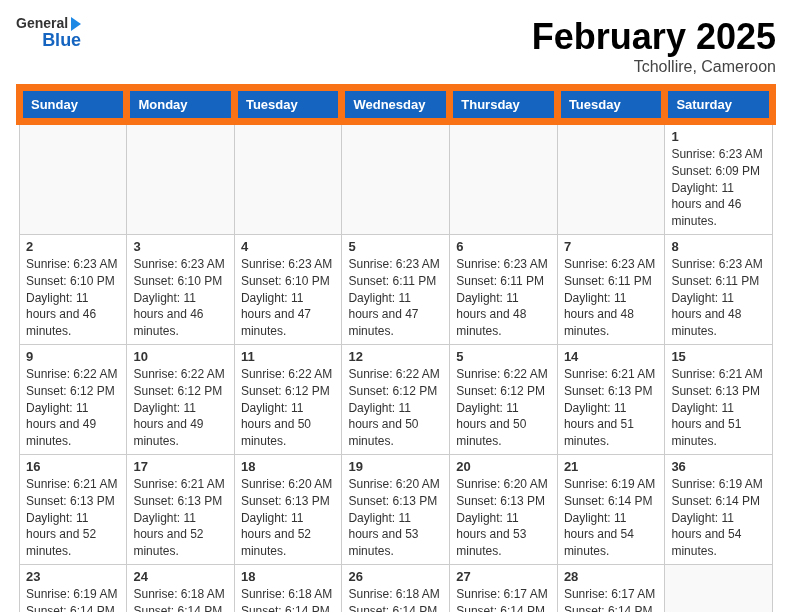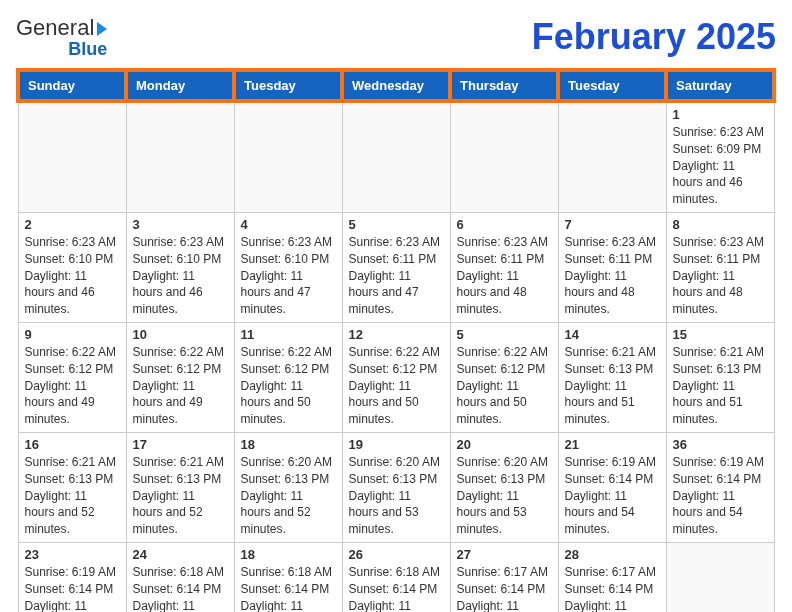--- a/index.html
+++ b/index.html
@@ -15,31 +15,31 @@
       justify-content: space-between;
       align-items: flex-start;
       margin-bottom: 4px;
     }
     .logo {
       display: flex;
       align-items: center;
       gap: 4px;
     }
     .title-block { text-align: right; }
-    .month-title { font-size: 36px; font-weight: bold; color: #1d4ed8; }
+    .month-title { font-size: 36px; font-weight: bold; color: #000000; }
     .location { font-size: 16px; color: #444; }
 
     .calendar { width: 100%; border-collapse: collapse; margin-top: 8px; }
     .calendar th {
       background: #1565c0;
       color: #fff;
       text-align: left;
       padding: 6px 8px;
       font-size: 13px;
-      border: 4px solid #f97316;
+      border: 7px solid #f97316;
     }
     .calendar td {
       vertical-align: top;
       border: 1px solid #ccc;
       padding: 4px 6px;
       width: 108px;
       min-height: 80px;
       font-size: 11px;
       color: #333;
       background: #fff;
@@ -48,28 +48,29 @@
     .day-number { font-size: 13px; font-weight: bold; margin-bottom: 2px; }
     .day-info { font-size: 12px; line-height: 1.4; color: #333; }
     .week-row td { height: 90px; }
   </style>
 </head>
 <body>
 
 <div class="header">
   <div class="logo">
     <div>
-      <div style="font-size:22px;font-weight:normal;color:#333;line-height:1.1;">
+      <div style="font-size:14px;font-weight:bold;color:#333;line-height:1.1;">
         <span>General</span><span style="display:inline-block;width:0;height:0;border-top:7px solid transparent;border-bottom:7px solid transparent;border-left:10px solid #1e88e5;margin-left:3px;vertical-align:middle;"></span>
       </div>
       <div style="font-size:18px;font-weight:bold;color:#1565c0;line-height:1.1;text-align:right;">Blue</div>
     </div>
   </div>
   <div class="title-block">
     <div class="month-title">February 2025</div>
+    <div class="location">Tchollire, Cameroon</div>
   </div>
 </div>
 
 <table class="calendar">
   <thead>
     <tr id="weekday-header">
         <th>Sunday</th>
         <th>Monday</th>
         <th>Tuesday</th>
         <th>Wednesday</th>

